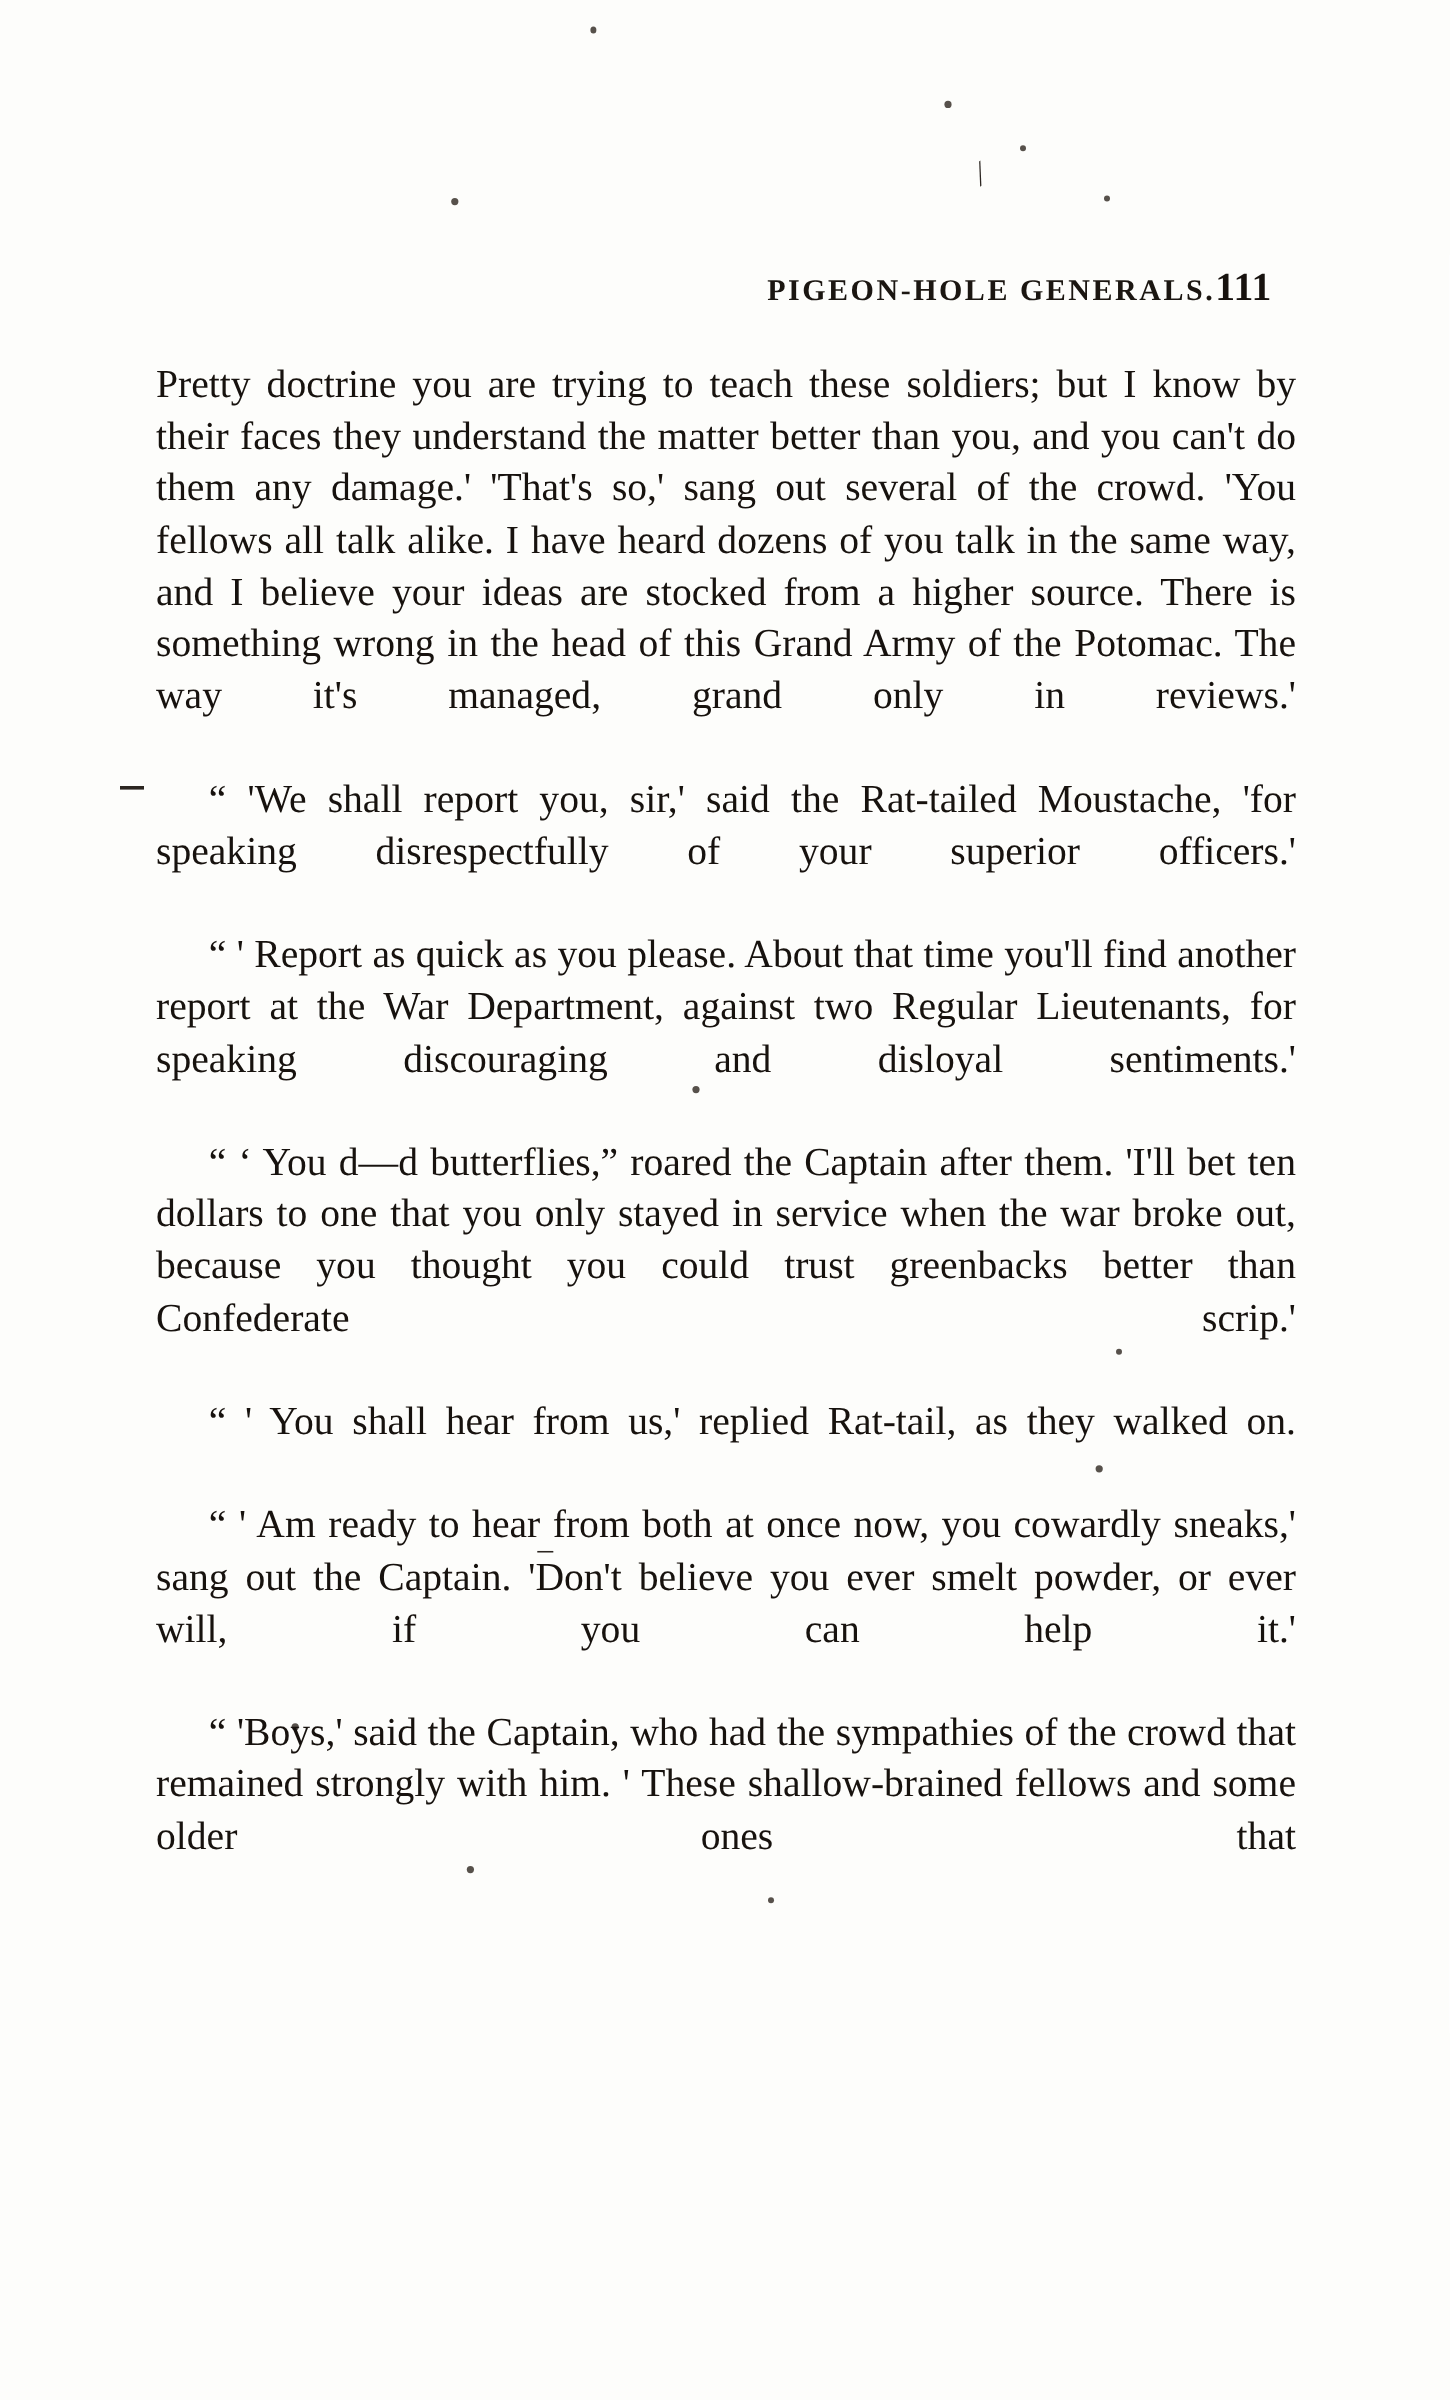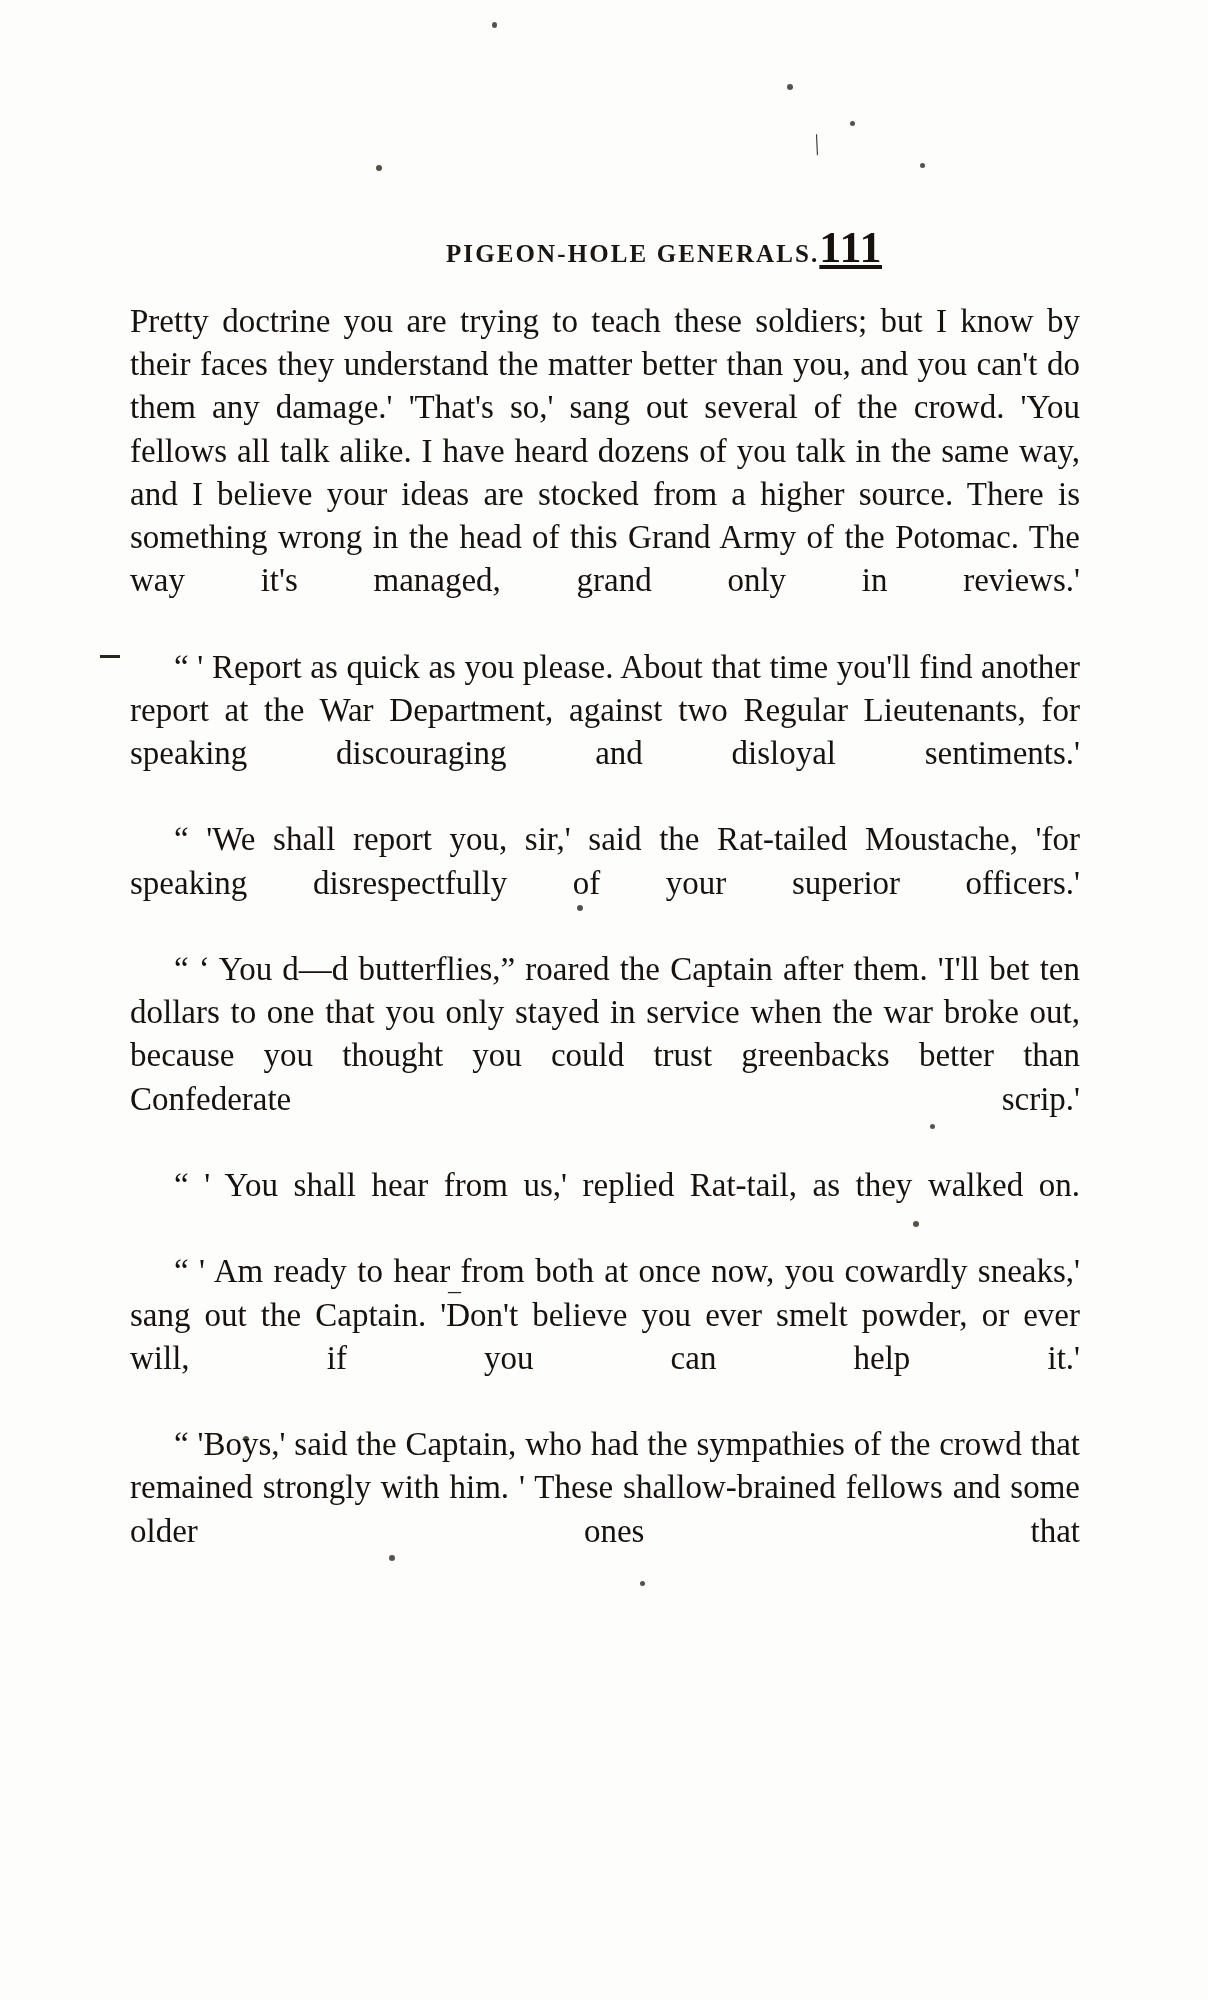--- a/index.html
+++ b/index.html
@@ -25,40 +25,39 @@
   
   .speck {
     position: absolute;
     background: #3a332c;
     border-radius: 50%;
     opacity: .85;
   }
   .header {
     position: absolute;
     top: 222px;
-    left: 130px;
+    left: 112px;
     width: 948px;
     display: flex;
     align-items: baseline;
-    justify-content: center;
+    justify-content: flex-end;
   }
   .running-title {
     font-family: "Liberation Serif", serif;
     font-size: 25px;
     letter-spacing: 2.1px;
     font-weight: 700;
     color: #1b1611;
     margin-left: 120px;
   }
   .folio {
-    font-size: 44px;
+    font-size: 33px;
     font-weight: 700;
     color: #17120e;
     letter-spacing: 0.5px;
-    text-decoration: underline;
   }
   .body-text {
     position: absolute;
     top: 300px;
     left: 130px;
     width: 950px;
     font-size: 33px;
     line-height: 43.2px;
     text-align: justify;
     text-justify: inter-word;
@@ -111,21 +110,21 @@
   <div class="marginal-dash"></div>
   <div class="stray-mark" style="left:448px; top:1278px;">–</div>
 
   <div class="header">
     <div class="running-title">PIGEON-HOLE GENERALS.</div>
     <div class="folio">111</div>
   </div>
 
   <div class="body-text">
     <p>Pretty doctrine you are trying to teach these soldiers; but I know by their faces they understand the matter better than you, and you can't do them any damage.' 'That's so,' sang out several of the crowd. 'You fellows all talk alike. I have heard dozens of you talk in the same way, and I believe your ideas are stocked from a higher source. There is something wrong in the head of this Grand Army of the Potomac. The way it's managed, grand only in reviews.'</p>
+    <p class="indent">“ 'We shall report you, sir,' said the Rat-tailed Moustache, 'for speaking disrespectfully of your superior officers.'</p>
     <p class="indent">“ ' Report as quick as you please. About that time you'll find another report at the War Department, against two Regular Lieutenants, for speaking discouraging and disloyal sentiments.'</p>
-    <p class="indent">“ 'We shall report you, sir,' said the Rat-tailed Moustache, 'for speaking disrespectfully of your superior officers.'</p>
     <p class="indent">“ ‘ You d—d butterflies,” roared the Captain after them. 'I'll bet ten dollars to one that you only stayed in service when the war broke out, because you thought you could trust greenbacks better than Confederate scrip.'</p>
     <p class="indent">“ ' You shall hear from us,' replied Rat-tail, as they walked on.</p>
     <p class="indent">“ ' Am ready to hear from both at once now, you cowardly sneaks,' sang out the Captain. 'Don't believe you ever smelt powder, or ever will, if you can help it.'</p>
     <p class="indent">“ 'Boys,' said the Captain, who had the sympathies of the crowd that remained strongly with him. ' These shallow-brained fellows and some older ones that</p>
   </div>
 
 </div>
 
 </body></html>

